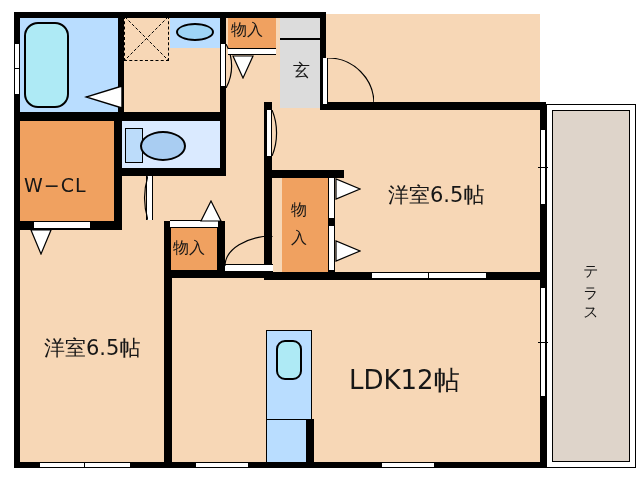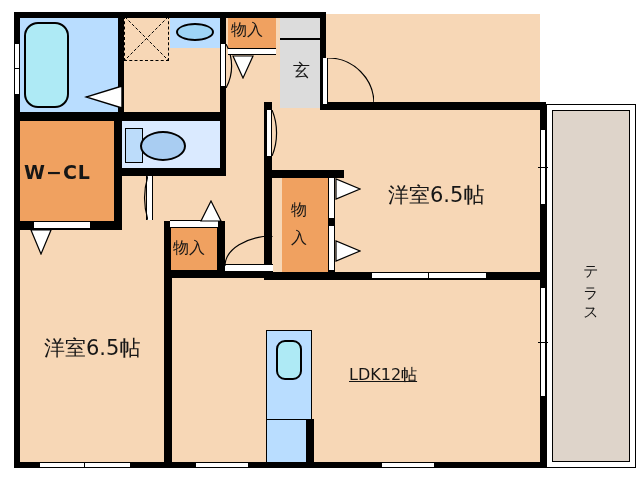--- a/index.html
+++ b/index.html
@@ -36,21 +36,21 @@
   
   .lbl {
     position: absolute;
     color: #161616;
     font-family: "DejaVu Sans", sans-serif;
     white-space: nowrap;
     line-height: 1;
     letter-spacing: 0px;
   }
   .lbl-room  { font-size: 21px; font-weight: 400; }
-  .lbl-ldk   { font-size: 16px; font-weight: 400; text-decoration: underline; }
+  .lbl-ldk   { font-size: 26px; font-weight: 400; }
   .lbl-wcl   { font-size: 19px; font-weight: 400; letter-spacing: 1px; }
   .lbl-small { font-size: 16px; font-weight: 400; }
   .lbl-gen   { font-size: 17px; font-weight: 400; }
   .lbl-terr {
     font-size: 15px;
     writing-mode: vertical-rl;
     text-orientation: upright;
     letter-spacing: 4px;
   }
 
@@ -145,21 +145,21 @@
   <span class="lbl lbl-small" style="left:231px; top:22px;">物入</span>
 
   <div class="r closet" style="left:170px; top:227px; width:48px; height:45px;"></div>
   <span class="lbl lbl-small" style="left:173px; top:240px;">物入</span>
 
   <div class="r closet" style="left:282px; top:176px; width:47px; height:98px;"></div>
   <span class="lbl lbl-small" style="left:291px; top:202px;">物</span>
   <span class="lbl lbl-small" style="left:291px; top:230px;">入</span>
 
   <div class="r closet" style="left:18px; top:121px; width:96px; height:101px;"></div>
-  <span class="lbl lbl-wcl" style="left:24px; top:163px;font-weight:bold;">W−CL</span>
+  <span class="lbl lbl-wcl" style="left:24px; top:176px;">W−CL</span>
 
   <div class="r water ol" style="left:266px; top:330px; width:46px; height:136px;"></div>
   <div class="r kbowl" style="left:276px; top:340px; width:26px; height:40px;"></div>
   <div class="midline" style="left:266px; top:419px; width:46px; height:1px;"></div>
 
   <div class="r wall" style="left:14px; top:12px; width:312px; height:0px;"></div>
   <div class="r wall" style="left:14px; top:12px; width:14px; height:0;"></div>
 
   <div class="r wall" style="left:14px; top:12px; width:312px; height:6px;"></div>
   <div class="r wall" style="left:320px; top:12px; width:6px; height:96px;"></div>

